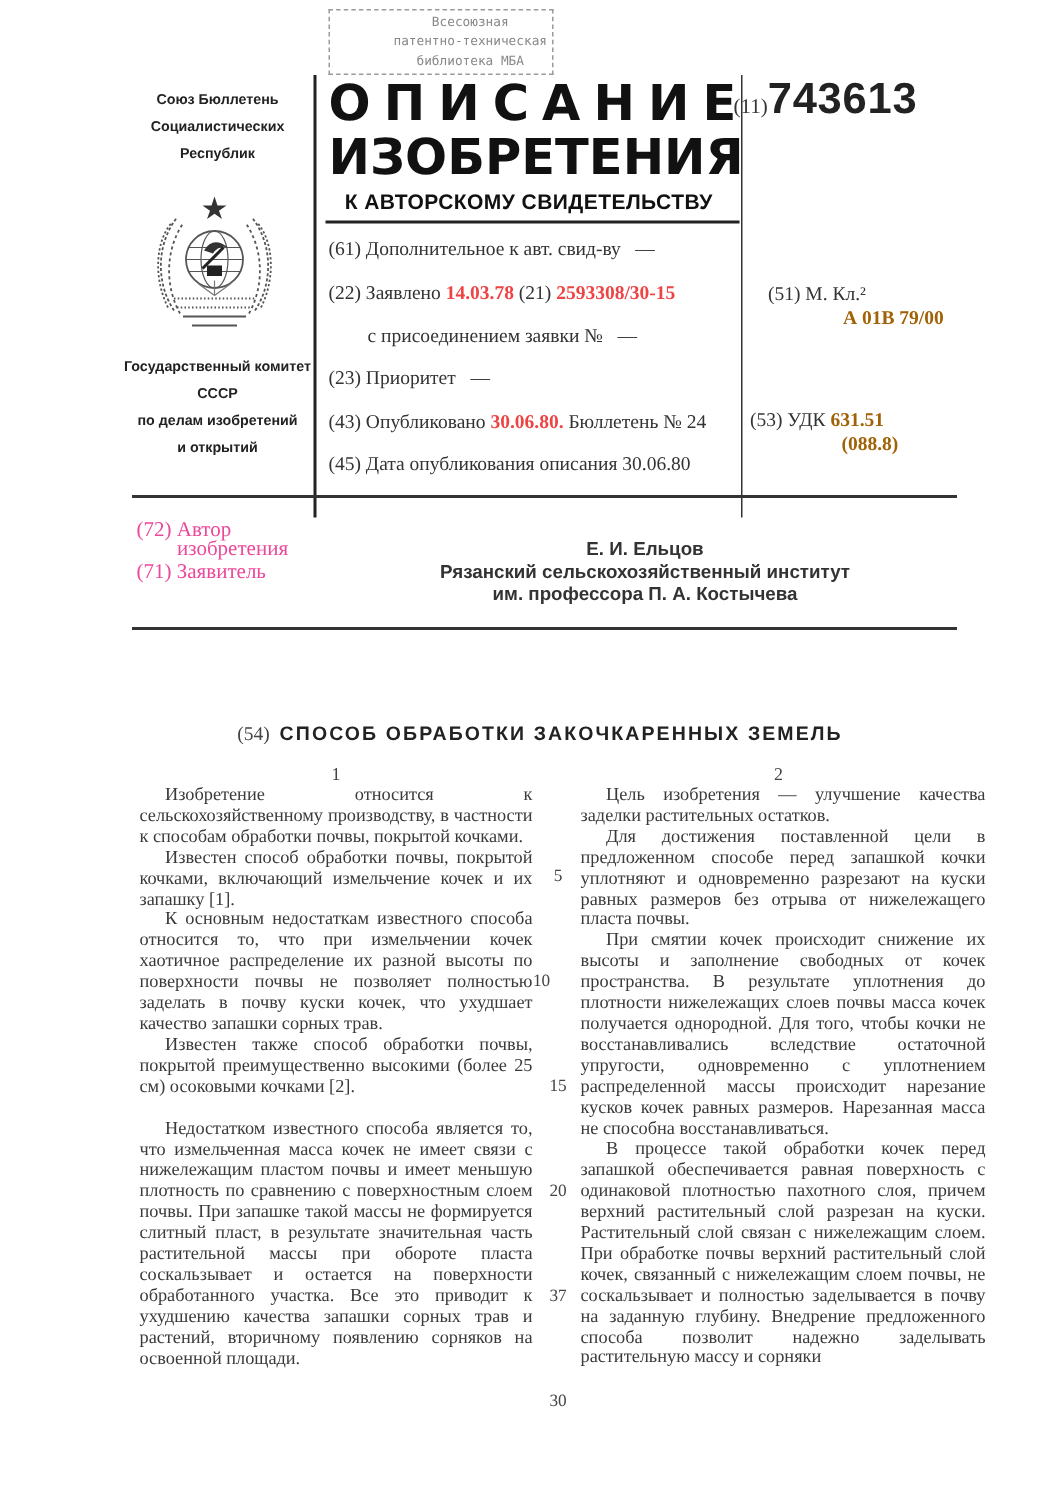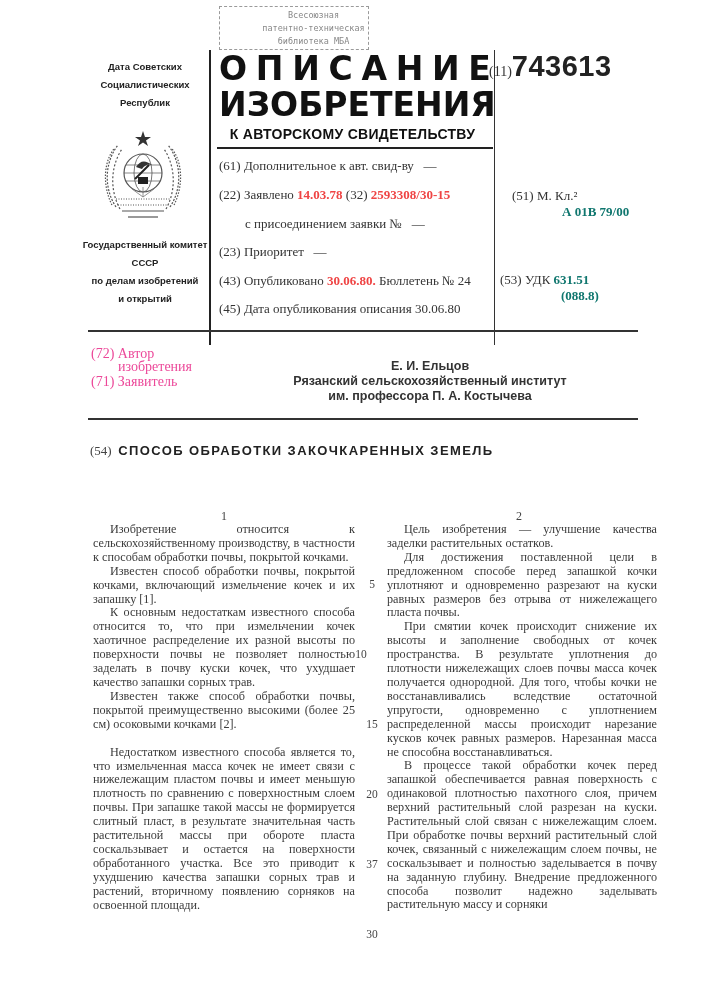--- a/index.html
+++ b/index.html
@@ -30,48 +30,48 @@
               font-weight: bold; font-size: 14px; letter-spacing: 0.3px; color: #111; }
   .title-rule { position: absolute; left: 6px; top: 97px; width: 276px; height: 2px; background: #222; }
 
   .biblio { position: absolute; left: 8px; font-size: 13px; color: #333; white-space: nowrap; }
   .biblio b { color: #ef4444; }
 
   .patno { left: 489px; top: 50px; font-size: 14px; color: #333; }
   .patno .num { font-family: "Liberation Sans", sans-serif; font-weight: bold; font-size: 29px; color: #222; letter-spacing: 0.5px; }
 
   .rightinfo { left: 500px; font-size: 13px; color: #333; white-space: nowrap; }
-  .rightinfo b { color: #0f766e; }
+  .rightinfo b { color: #a16207; }
 
   .hrule { height: 2px; background: #333; }
 
   .authors { font-size: 14px; color: #ec4899; }
   .center-b { font-family: "Liberation Sans", sans-serif; font-size: 12.5px; font-weight: bold; color: #333; text-align: center; }
 
-  .invtitle { left: 90px; top: 443px; width: 540px; font-size: 13px; color: #444; }
+  .invtitle { left: 90px; top: 481px; width: 540px; text-align: center; font-size: 13px; color: #444; }
   .invtitle b { font-family: "Liberation Sans", sans-serif; letter-spacing: 1.4px; color: #222; font-size: 13px; }
 
   .colnum { font-size: 12px; color: #444; width: 20px; text-align: center; }
 
   .col { font-size: 12.2px; line-height: 13.9px; color: #3a3a3a; text-align: justify; width: 262px; }
   .col p { margin: 0; text-indent: 17px; }
   .col p.gap { margin-top: 14px; }
   .linenum { font-size: 11.5px; color: #444; width: 22px; text-align: center; }
 </style>
 </head>
 <body>
 
 <div class="abs stamp">
   <div>Всесоюзная</div>
   <div>патентно-техническая</div>
   <div>библиотека МБА</div>
 </div>
 
 <div class="abs ussr">
-  <div>Дата Советских</div>
+  <div>Союз Бюллетень</div>
   <div>Социалистических</div>
   <div>Республик</div>
 </div>
 
 <svg class="abs emblem" viewBox="0 0 82 98">
   <g fill="none" stroke="#555" stroke-width="1.2">
 
     <path d="M14 80 C2 62 2 36 16 18" stroke-dasharray="2 1.5"></path>
     <path d="M10 78 C0 58 2 34 12 22" stroke-dasharray="1.5 1.5"></path>
     <path d="M18 82 C8 64 8 40 20 22" stroke-dasharray="2 2"></path>
@@ -135,21 +135,21 @@
   <div class="subtitle">К АВТОРСКОМУ СВИДЕТЕЛЬСТВУ</div>
   <div class="title-rule"></div>
 
   <div class="biblio" style="top:108px;">
     <span>(61) Дополнительное к авт. свид-ву</span>&nbsp;&nbsp;
     <span>—</span>
   </div>
   <div class="biblio" style="top:137px;">
     <span>(22) Заявлено</span>
     <b>14.03.78</b>
-    <span>(32)</span>
+    <span>(21)</span>
     <b>2593308/30-15</b>
   </div>
   <div class="biblio" style="top:166px; left:34px;">
     <span>с присоединением заявки №</span>&nbsp;&nbsp;
     <span>—</span>
   </div>
   <div class="biblio" style="top:194px;">
     <span>(23) Приоритет</span>&nbsp;&nbsp;
     <span>—</span>
   </div>

